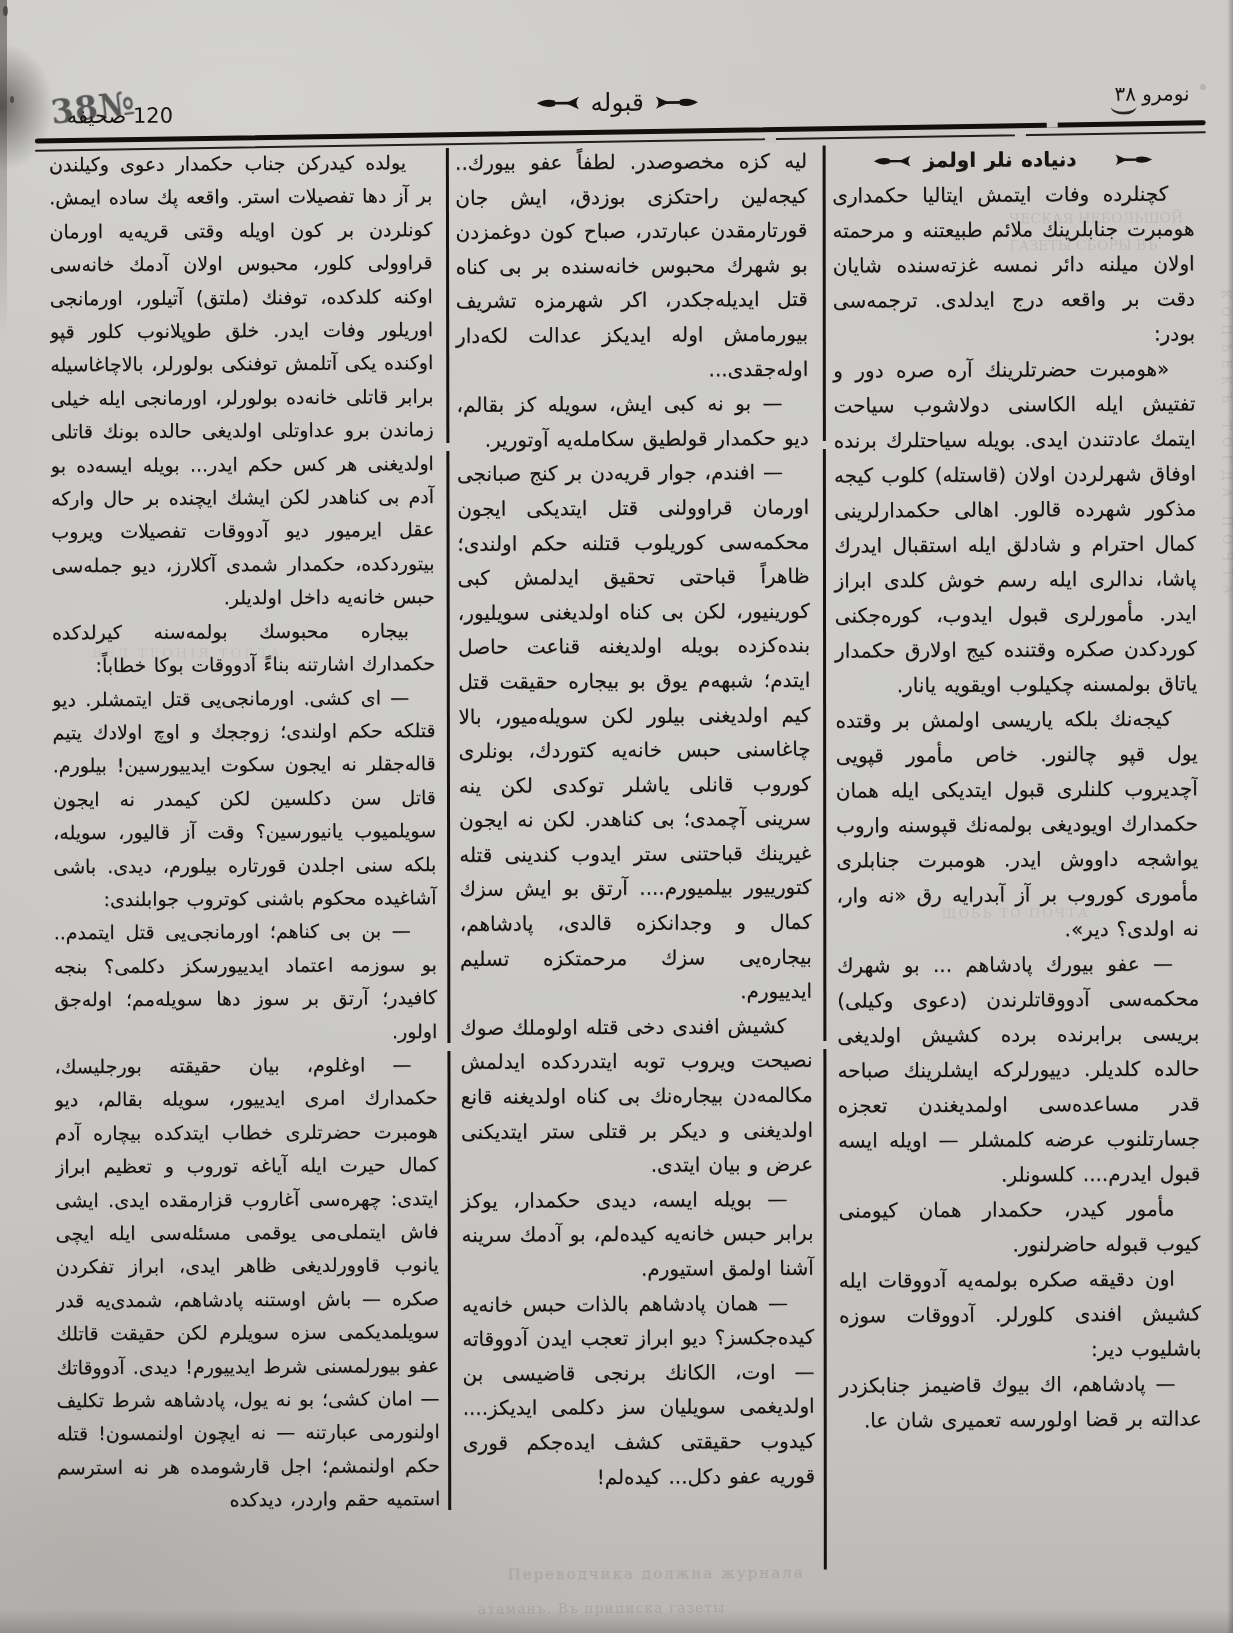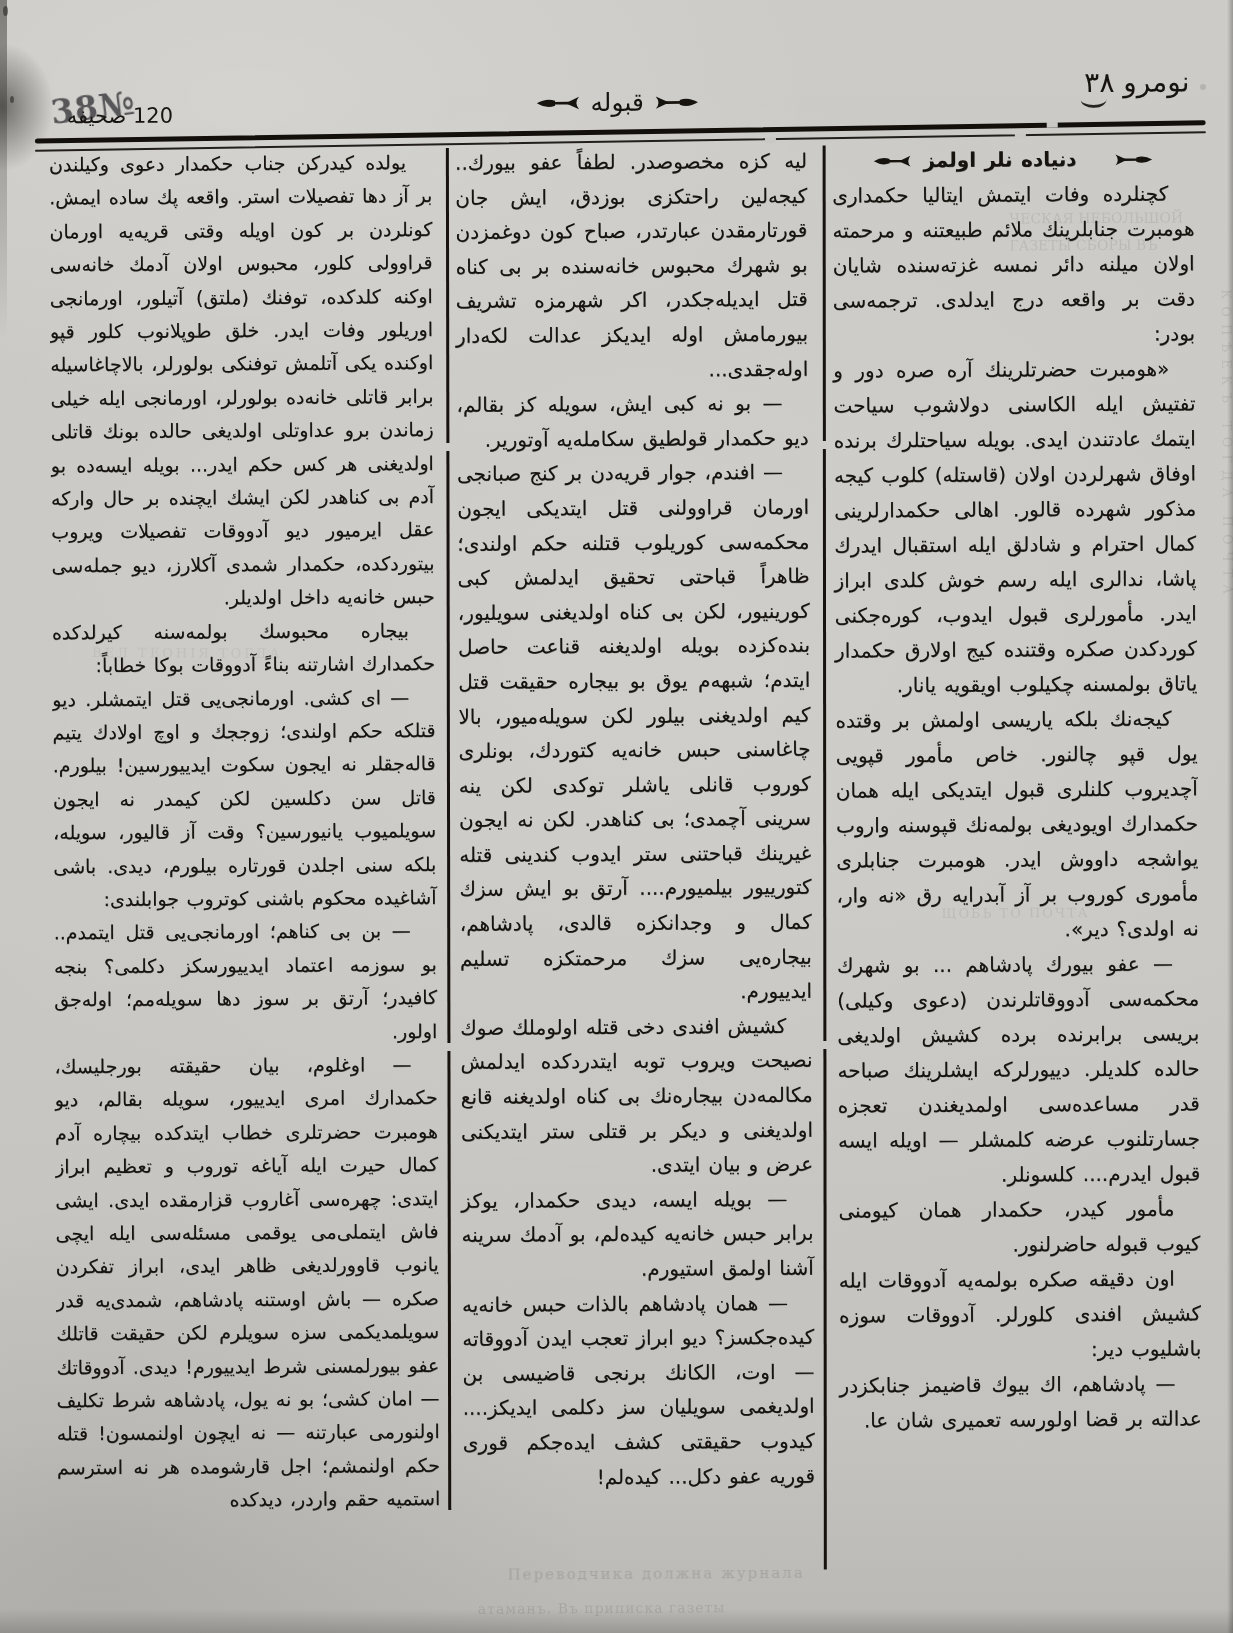--- a/index.html
+++ b/index.html
@@ -10,21 +10,21 @@
       radial-gradient(ellipse 900px 480px at 20% 6%, rgba(255,255,255,.16), transparent 65%),
       radial-gradient(ellipse 1100px 900px at 52% 42%, rgba(255,255,255,.10), transparent 72%),
       radial-gradient(ellipse 700px 500px at 8% 95%, rgba(60,56,50,.10), transparent 70%),
       linear-gradient(180deg,#cccbc7 0%,#c9c8c4 55%,#c4c3bf 88%,#b9b8b4 100%);
     background-color:var(--paper);
     font-family:"DejaVu Sans",sans-serif;color:var(--ink);
   }
   .scan{position:absolute;inset:0;transform:rotate(-0.35deg);transform-origin:88% 0}
 
   
-  .issue{position:absolute;top:66px;right:44px;font-size:28px;direction:rtl;white-space:nowrap}
+  .issue{position:absolute;top:82px;right:44px;font-size:20px;direction:rtl;white-space:nowrap}
   .issue .flourish{position:absolute;left:-4px;bottom:-9px;width:26px;height:9px;
     border-bottom:3px solid var(--ink);border-radius:0 0 70% 70% / 0 0 100% 100%;opacity:.9}
   .masthead{position:absolute;top:85px;left:50%;transform:translateX(-50%);
     font-size:25px;display:flex;align-items:center;gap:9px;direction:rtl;white-space:nowrap}
   .pageno{position:absolute;top:98px;left:66px;font-size:21px;direction:rtl;white-space:nowrap}
   .stamp{position:absolute;left:-16px;top:-16px;font-family:"DejaVu Serif",serif;
     font-size:33px;font-weight:bold;color:rgba(28,28,32,.68);transform:rotate(-7deg);
     letter-spacing:1px;filter:blur(.4px)}
   .orn{display:inline-block;line-height:0}
   .orn.flip{transform:scaleX(-1)}

